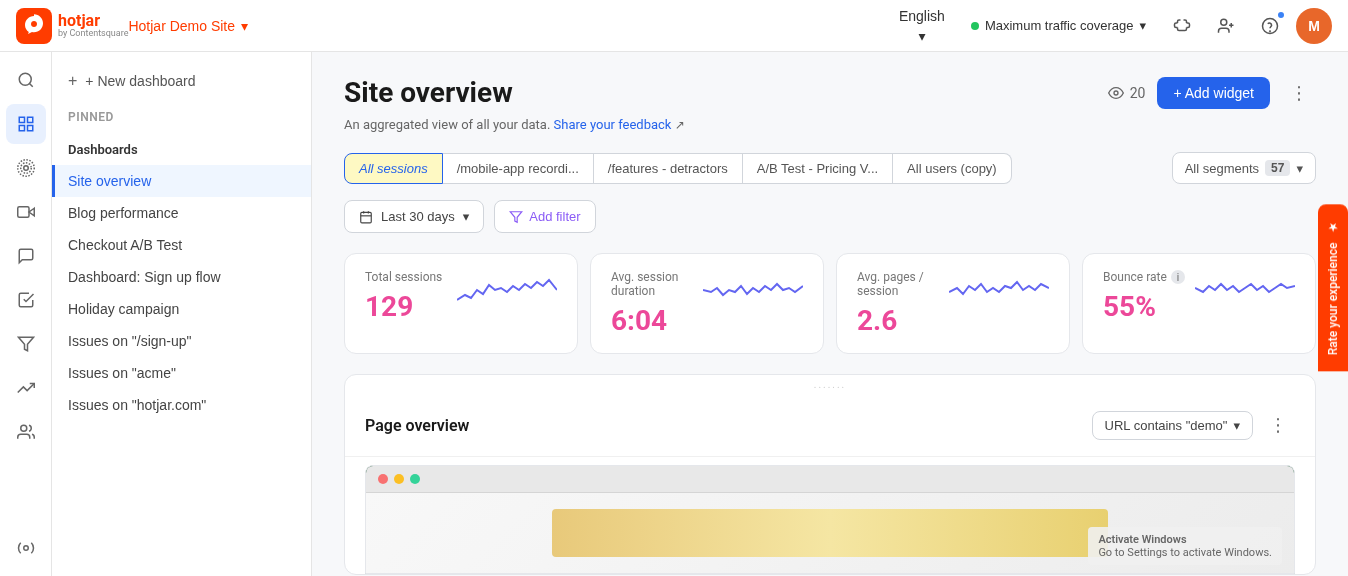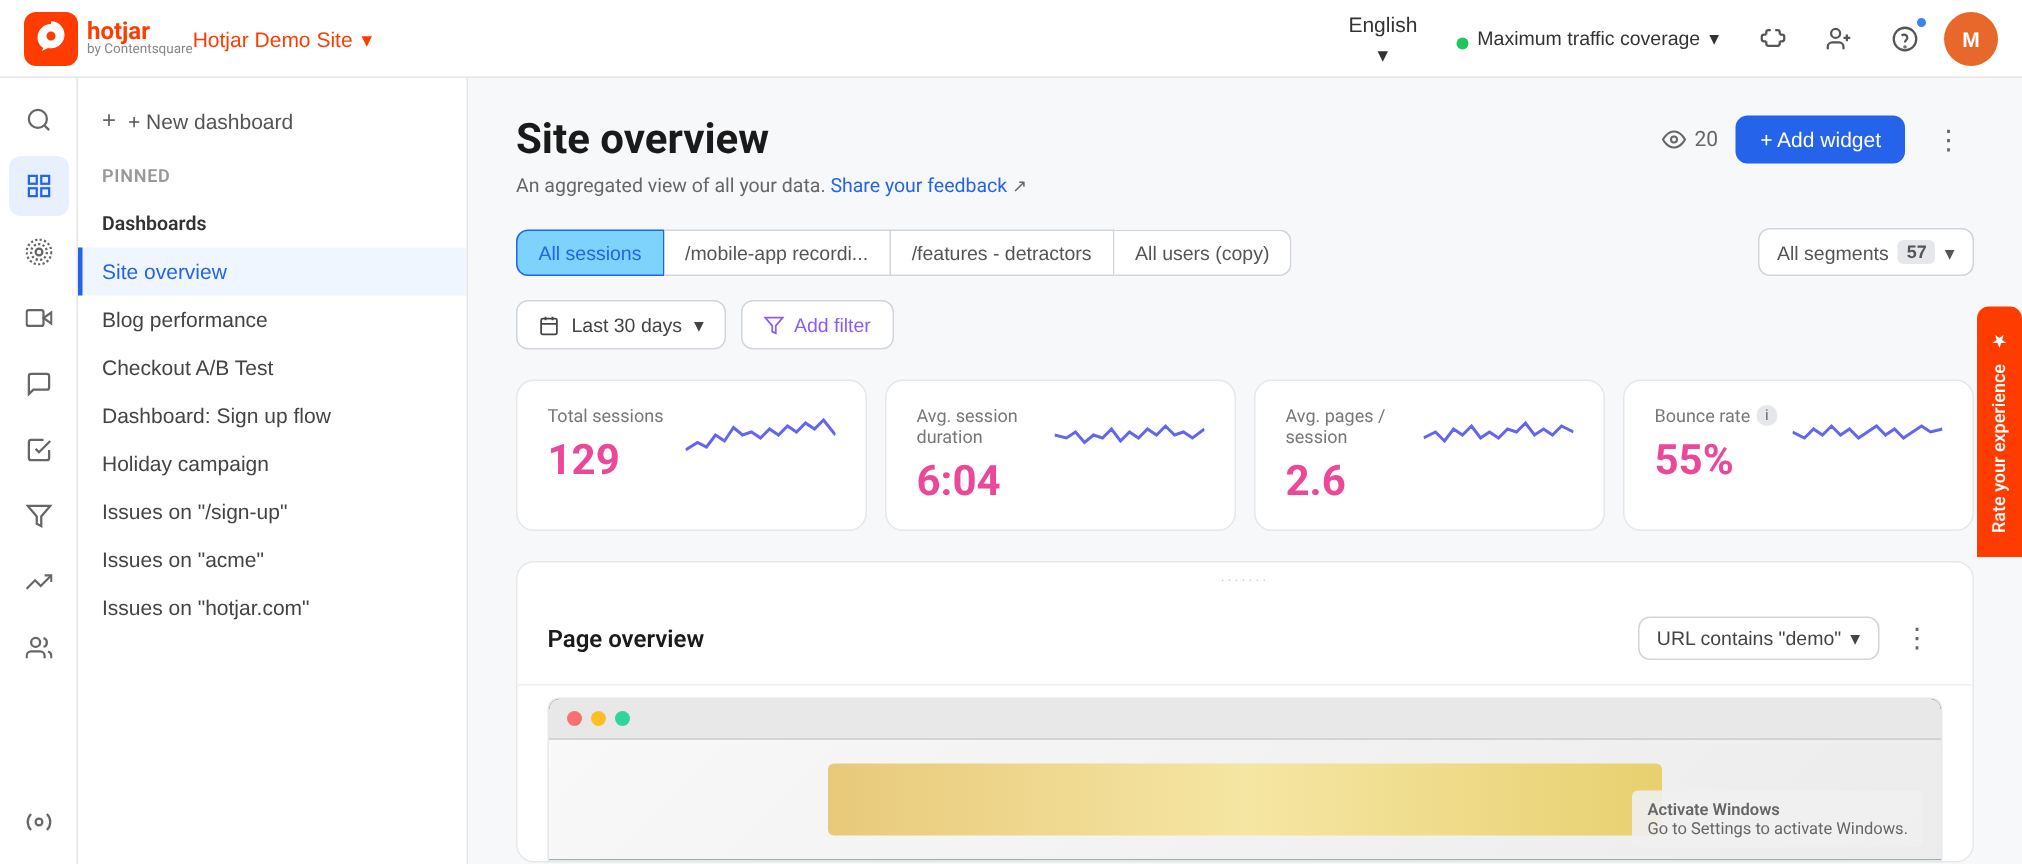--- a/index.html
+++ b/index.html
@@ -19,21 +19,21 @@
       background: none; border: none; cursor: pointer;
       font-size: 14px; font-weight: 500; color: #ff3c00;
     }
     .header-right { display: flex; align-items: center; gap: 8px; }
     .lang-btn {
       display: flex; align-items: center; gap: 4px;
       background: none; border: none; cursor: pointer;
       font-size: 14px; color: #333; padding: 6px 8px; flex-direction: column;
     }
     .traffic-btn {
-      display: flex; align-items: flex-end; gap: 6px;
+      display: flex; align-items: center; gap: 6px;
       background: none; border: none; cursor: pointer;
       font-size: 13px; color: #333; padding: 6px 10px;
       border-radius: 6px;
     }
     .traffic-dot { width: 8px; height: 8px; background: #22c55e; border-radius: 50%; }
     .icon-btn {
       width: 36px; height: 36px; border-radius: 50%; background: none;
       border: none; cursor: pointer; display: flex; align-items: center; justify-content: center;
       color: #555; font-size: 16px; position: relative;
     }
@@ -120,21 +120,21 @@
       margin-bottom: 16px; gap: 8px;
     }
     .tabs-left { display: flex; gap: 0; }
     .tab-btn {
       padding: 7px 14px; border: 1px solid #d1d5db; background: #fff;
       cursor: pointer; font-size: 13px; color: #555; white-space: nowrap;
     }
     .tab-btn:first-child { border-radius: 8px 0 0 8px; }
     .tab-btn:last-child { border-radius: 0 8px 8px 0; }
     .tab-btn + .tab-btn { border-left: none; }
-    .tab-btn.active { background: #7dd3fc; color: #2563eb; border-color: #2563eb; font-weight: 500; }
+    .tab-btn.active { background: #fef9c3; color: #2563eb; border-color: #2563eb; font-weight: 500; font-style: italic; }
     .segments-btn {
       display: flex; align-items: center; gap: 6px;
       padding: 7px 12px; border: 1px solid #d1d5db; border-radius: 8px;
       background: #fff; cursor: pointer; font-size: 13px; color: #555;
     }
     .segments-count { background: #e5e7eb; border-radius: 4px; padding: 1px 6px; font-size: 12px; font-weight: 600; }
 
     
     .filter-row { display: flex; gap: 10px; margin-bottom: 20px; }
     .date-filter-btn {
@@ -378,20 +378,21 @@
       <span>An aggregated view of all your data.</span>
       <a href="#">Share your feedback</a>
       <span style="font-size:12px;">↗</span>
     </p>
 
     <div class="tabs-row">
       <div class="tabs-left">
         <button class="tab-btn active">All sessions</button>
         <button class="tab-btn">/mobile-app recordi...</button>
         <button class="tab-btn">/features - detractors</button>
+        <button class="tab-btn">A/B Test - Pricing V...</button>
         <button class="tab-btn">All users (copy)</button>
       </div>
       <button class="segments-btn">
         <span>All segments</span>
         <span class="segments-count">57</span>
         <span>▾</span>
       </button>
     </div>
 
     <div class="filter-row">

